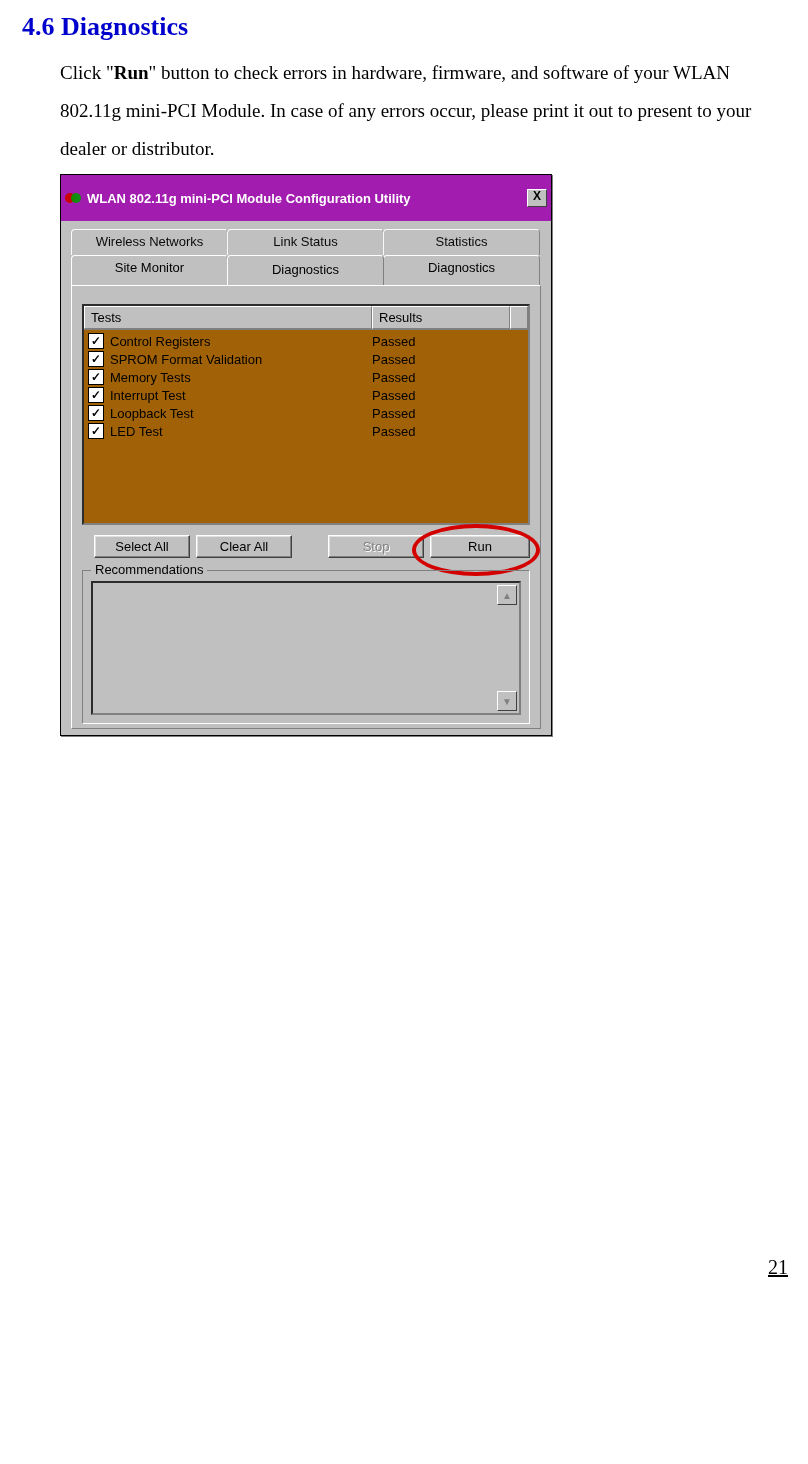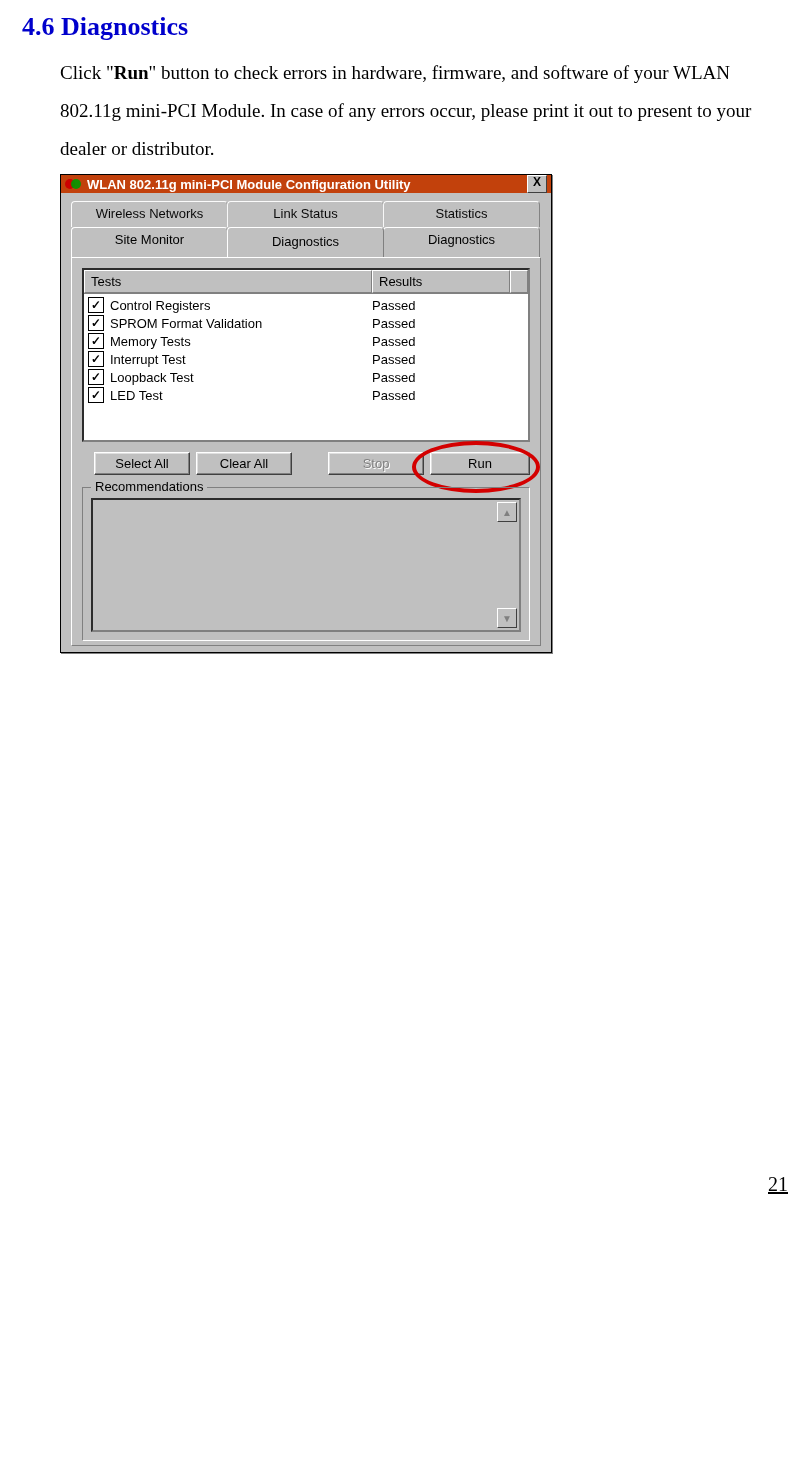--- a/index.html
+++ b/index.html
@@ -34,23 +34,23 @@
     margin-left: 40px;
     background: #c0c0c0;
     border: 1px solid #000;
     box-shadow: 1px 1px 0 #808080;
     font-family: "MS Sans Serif", Tahoma, Arial, sans-serif;
     font-size: 13px;
   }
   .titlebar {
     display: flex;
     align-items: center;
-    background: #c2410c;
+    background: #a21caf;
     color: #fff;
-    padding: 0 4px;
+    padding: 14px 4px;
     font-weight: bold;
     font-size: 13px;
   }
   .titlebar .sysicon {
     width: 16px; height: 16px;
     margin-right: 6px;
     display: inline-flex;
     align-items: center;
     justify-content: center;
   }
@@ -105,24 +105,25 @@
     border-top-color:#fff;
     border-right-color:#808080;
     border-bottom-color:#808080;
     background:#c0c0c0;
     padding:10px 10px 4px 10px;
     box-sizing:border-box;
   }
 
   
   .listbox {
-    background:#ffffff;
+    background:#a16207;
     border:2px inset #808080;
-    height:174px;
+    height:221px;
     box-sizing:border-box;
+    margin-top:8px;
   }
   .list-header{
     display:flex;
     background:#c0c0c0;
     border-bottom:1px solid #808080;
     font-size:13px;
   }
   .list-header .col {
     padding:3px 6px;
     border:1px solid #fff;

